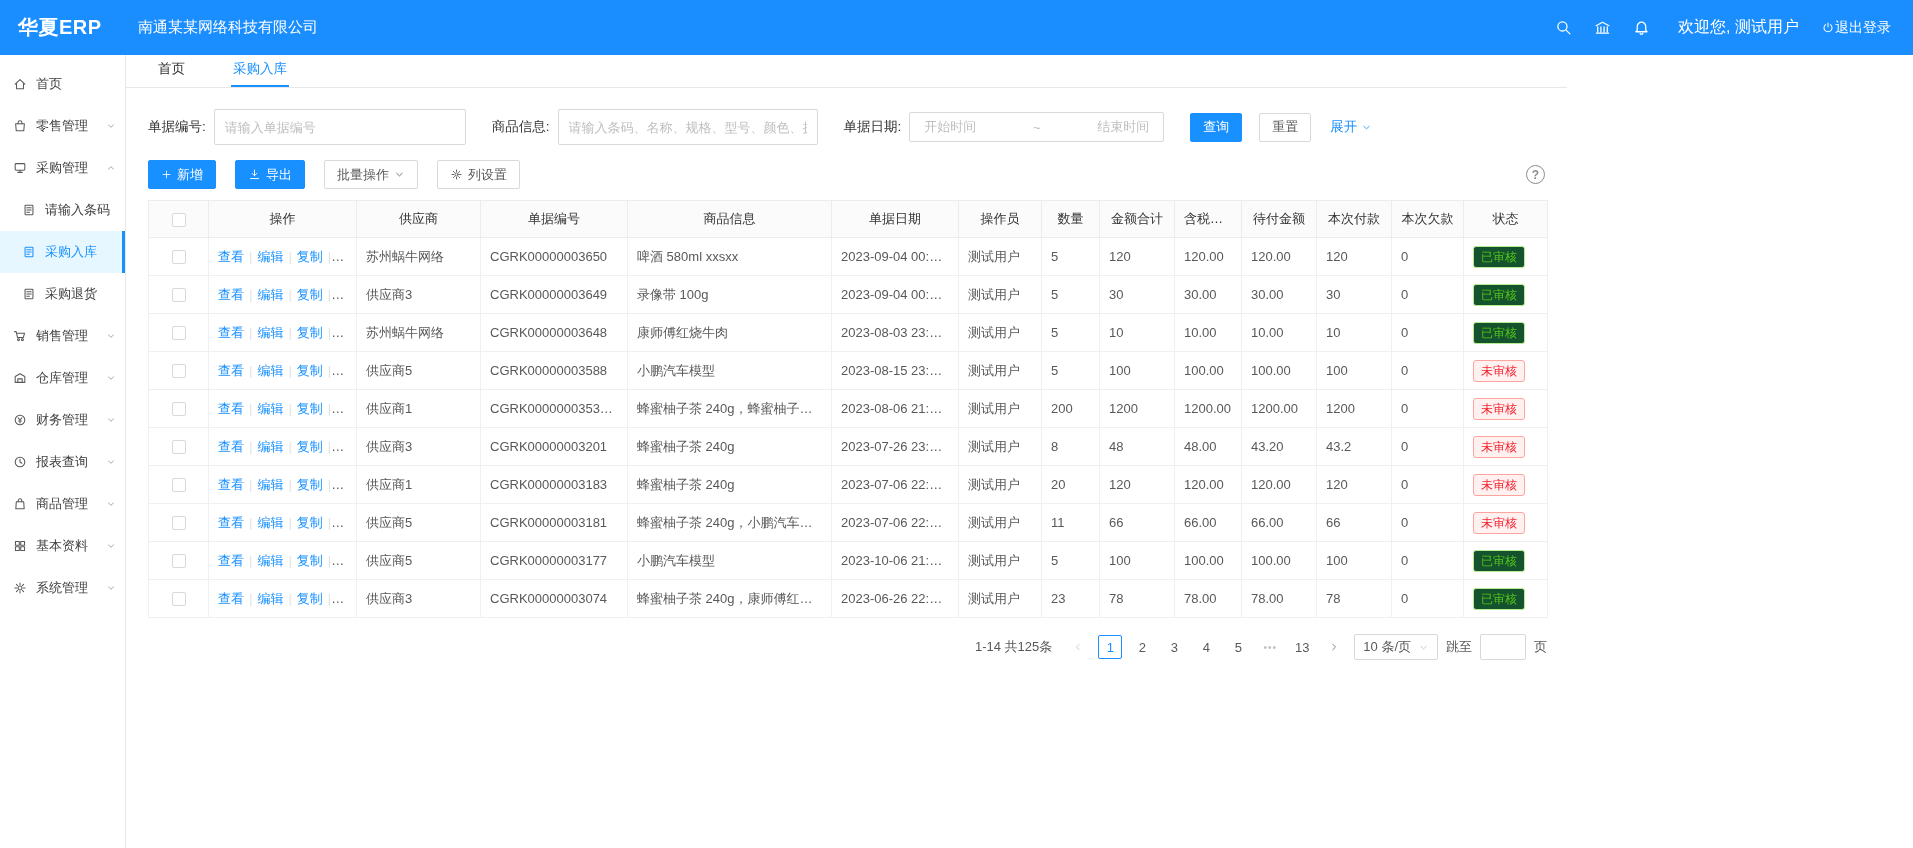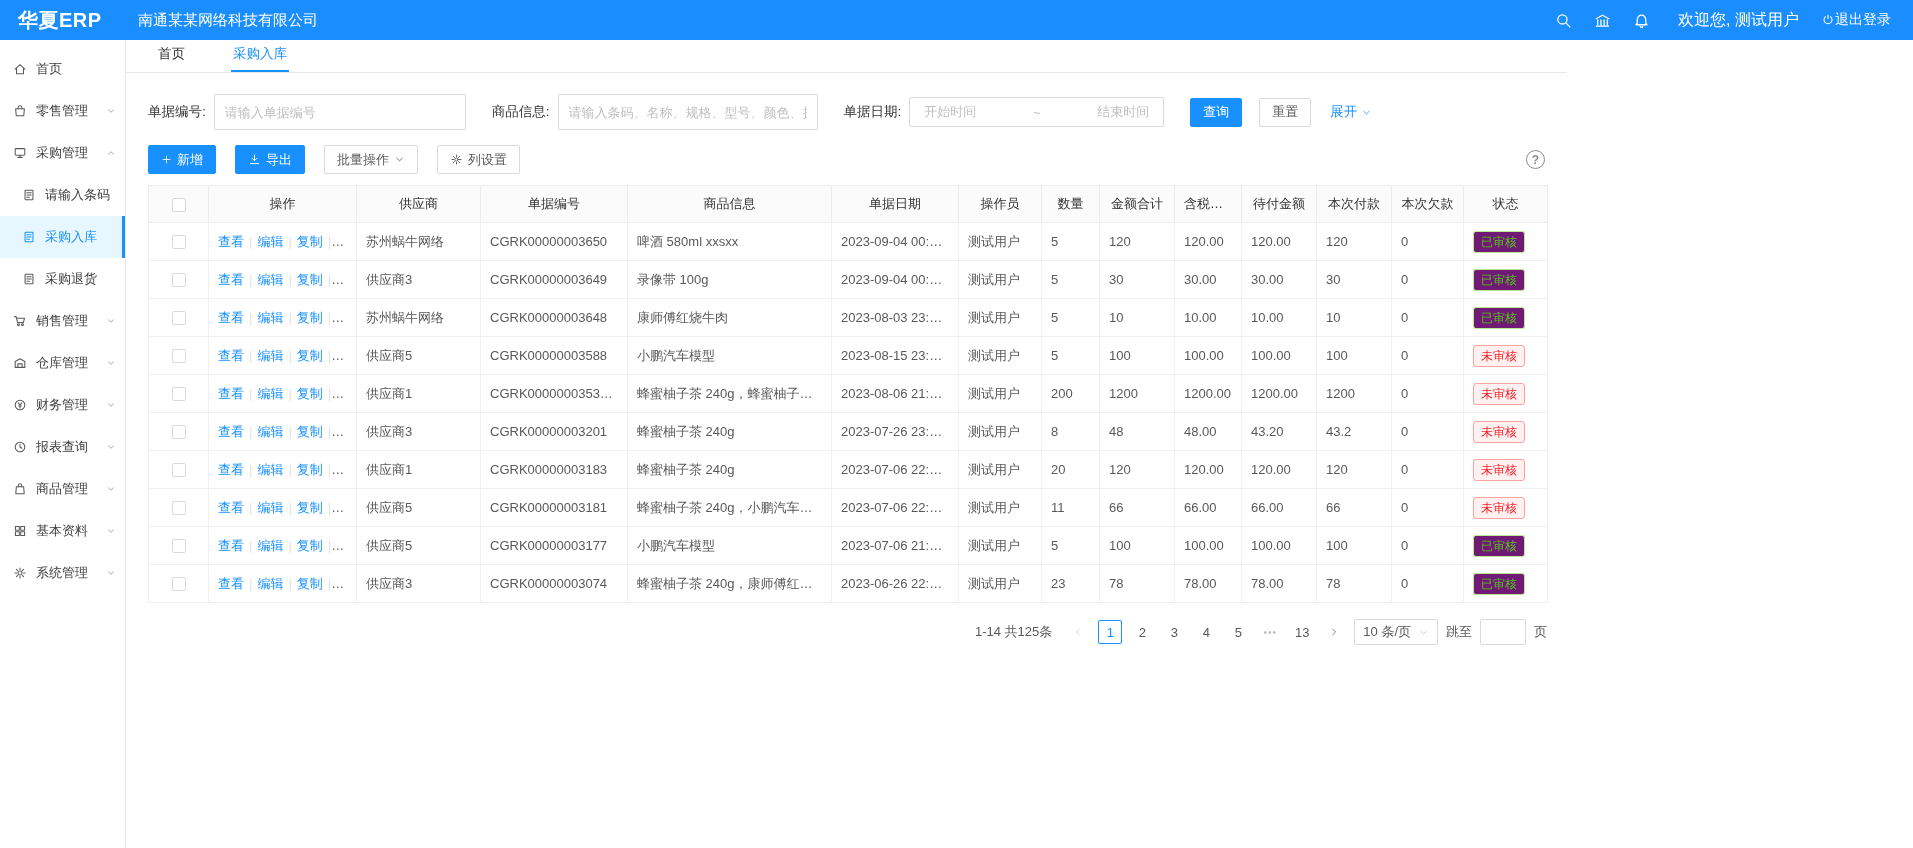--- a/index.html
+++ b/index.html
@@ -7,21 +7,21 @@
   body {
     font-family:"Liberation Sans","DejaVu Sans",sans-serif;
     background:#ffffff; overflow:hidden; font-size:13px; color:#595959;
   }
   :root {
     --primary:#1890ff; --topbar:#1a8dff;
     --approved:#52c41a; --unapproved:#f5222d;
   }
 
   
-  .topbar { height:40px; background:var(--topbar); display:flex; align-items:center;
+  .topbar { height:55px; background:var(--topbar); display:flex; align-items:center;
             padding:0 22px 0 18px; color:#fff; }
   .logo { font-size:20px; font-weight:bold; letter-spacing:.5px; width:120px; flex:none; }
   .company { font-size:15px; }
   .top-right { margin-left:auto; display:flex; align-items:center; gap:22px; }
   .ticon { width:17px; height:17px; display:inline-flex; cursor:pointer; }
   .ticon svg, .icon svg { width:100%; height:100%; }
   .welcome { font-size:16px; margin-left:6px; white-space:nowrap; }
   .logout { display:inline-flex; align-items:center; gap:0; font-size:14px; cursor:pointer; white-space:nowrap; }
   .logout .ticon { width:14px; height:14px; }
 
@@ -86,21 +86,21 @@
              font-size:13px; font-weight:normal; border-color:#ececec; }
   .grid td { height:38px; color:#595959; font-size:13px; }
   .chk-cell { text-align:center; }
   .act-cell { text-align:center; }
   .chk { appearance:none; -webkit-appearance:none; width:14px; height:14px; border:1px solid #d9d9d9;
          border-radius:2px; background:#fff; cursor:pointer; vertical-align:middle; margin:0; }
   .alink { color:var(--primary); cursor:pointer; text-decoration:none; }
   .asep { color:#e3e3e3; margin:0 5px; }
   .badge { display:inline-block; font-size:12px; line-height:1; padding:4px 7px;
            border-radius:3px; border:1px solid; }
-  .badge.approved { color:var(--approved); border-color:#b7eb8f; background:#701a75; }
+  .badge.approved { color:var(--approved); border-color:#b7eb8f; background:#14532d; }
   .badge.unapproved { color:var(--unapproved); border-color:#ffa39e; background:#fff1f0; }
 
   
   .pager { width:1399px; display:flex; align-items:center; justify-content:flex-end; gap:8px;
            margin-top:16px; font-size:13px; color:#595959; }
   .total { margin-right:6px; }
   .pbtn { width:24px; height:24px; display:flex; align-items:center; justify-content:center; cursor:pointer; }
   .pbtn .icon { width:10px; height:10px; }
   .pbtn.prev { color:#bfbfbf; }
   .pbtn.next { color:#595959; }
@@ -555,21 +555,21 @@
                 <td>66</td>
                 <td>0</td>
                 <td><span class="badge unapproved">未审核</span></td>
               </tr>
               <tr>
                 <td class="chk-cell"><input type="checkbox" class="chk" style=""></td>
                 <td class="act-cell"><a class="alink">查看</a><span class="asep">|</span><a class="alink">编辑</a><span class="asep">|</span><a class="alink">复制</a><span class="asep">|</span><a class="alink">删除</a></td>
                 <td>供应商5</td>
                 <td>CGRK00000003177</td>
                 <td>小鹏汽车模型</td>
-                <td>2023-07-06 21:40:41</td>
+                <td>2023-10-06 21:40:41</td>
                 <td>测试用户</td>
                 <td>5</td>
                 <td>100</td>
                 <td>100.00</td>
                 <td>100.00</td>
                 <td>100</td>
                 <td>0</td>
                 <td><span class="badge approved">已审核</span></td>
               </tr>
               <tr>

